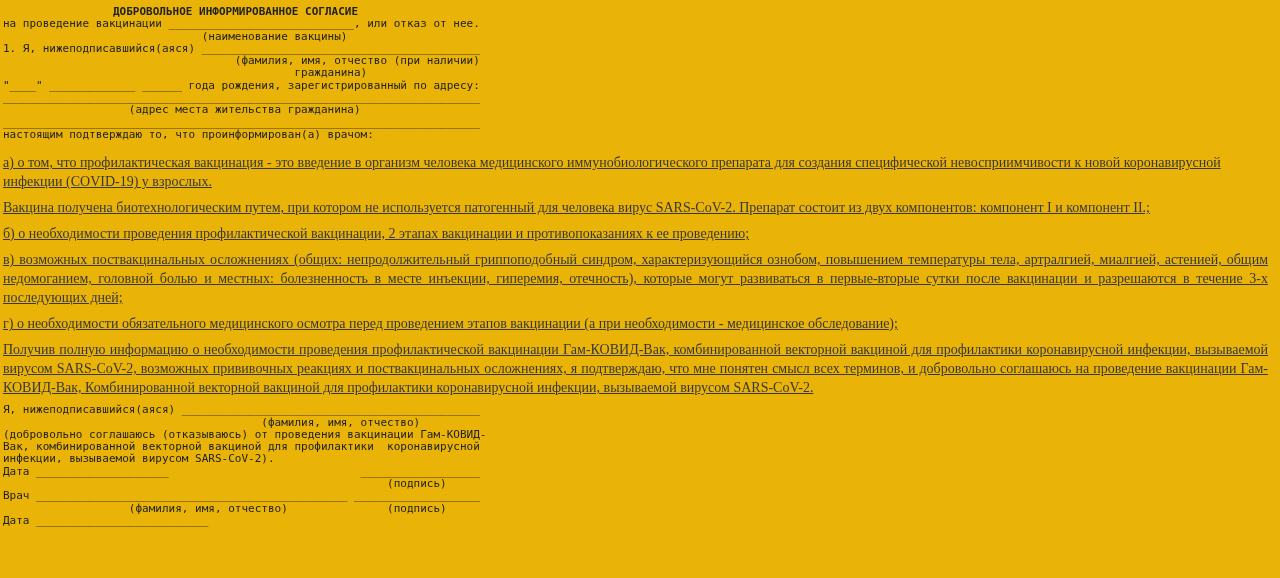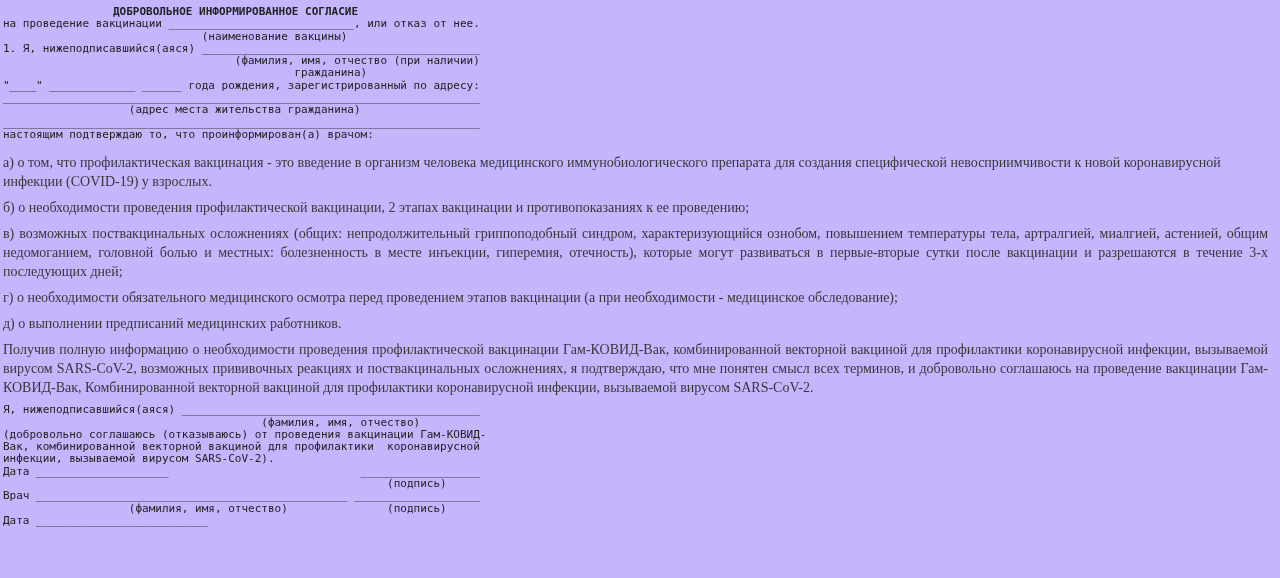--- a/index.html
+++ b/index.html
@@ -7,21 +7,21 @@
     padding: 0;
     background: #ffffff;
     width: 1280px;
     height: 578px;
     overflow: hidden;
   }
   .page {
     position: relative;
     width: 1280px;
     height: 578px;
-    background: #c4b5fd;
+    background: #eab308;
   }
   
   .mono {
     font-family: "DejaVu Sans Mono", "Liberation Mono", monospace;
     font-size: 11px;
     line-height: 12.3px;
     color: #222222;
     margin: 0;
     white-space: pre;
   }
@@ -36,20 +36,21 @@
   .body-text {
     margin: 12px 0 0 3px;
     width: 1265px;
     font-family: "Liberation Serif", "DejaVu Serif", serif;
     font-size: 14px;
     line-height: 19px;
     color: #383838;
   }
   .body-text p {
     margin: 0 0 7px 0;
+    text-decoration: underline;
   }
   .body-text p.justify {
     text-align: justify;
   }
   .signature-block {
     margin: 4px 0 16px 3px;
   }
 </style>
 </head>
 <body>
@@ -65,24 +66,24 @@
                                             гражданина)
 "____" _____________ ______ года рождения, зарегистрированный по адресу:
 ________________________________________________________________________
                    (адрес места жительства гражданина)
 ________________________________________________________________________
 настоящим подтверждаю то, что проинформирован(а) врачом:</pre>
   </div>
 
   <div class="body-text">
     <p>а) о том, что профилактическая вакцинация - это введение в организм человека медицинского иммунобиологического препарата для создания специфической невосприимчивости к новой коронавирусной инфекции (COVID-19) у взрослых.</p>
+    <p>Вакцина получена биотехнологическим путем, при котором не используется патогенный для человека вирус SARS-CoV-2. Препарат состоит из двух компонентов: компонент I и компонент II.;</p>
     <p>б) о необходимости проведения профилактической вакцинации, 2 этапах вакцинации и противопоказаниях к ее проведению;</p>
     <p class="justify">в) возможных поствакцинальных осложнениях (общих: непродолжительный гриппоподобный синдром, характеризующийся ознобом, повышением температуры тела, артралгией, миалгией, астенией, общим недомоганием, головной болью и местных: болезненность в месте инъекции, гиперемия, отечность), которые могут развиваться в первые-вторые сутки после вакцинации и разрешаются в течение 3-х последующих дней;</p>
     <p>г) о необходимости обязательного медицинского осмотра перед проведением этапов вакцинации (а при необходимости - медицинское обследование);</p>
-    <p>д) о выполнении предписаний медицинских работников.</p>
     <p class="justify">Получив полную информацию о необходимости проведения профилактической вакцинации Гам-КОВИД-Вак, комбинированной векторной вакциной для профилактики коронавирусной инфекции, вызываемой вирусом SARS-CoV-2, возможных прививочных реакциях и поствакцинальных осложнениях, я подтверждаю, что мне понятен смысл всех терминов, и добровольно соглашаюсь на проведение вакцинации Гам-КОВИД-Вак, Комбинированной векторной вакциной для профилактики коронавирусной инфекции, вызываемой вирусом SARS-CoV-2.</p>
   </div>
 
   <pre class="mono signature-block">Я, нижеподписавшийся(аяся) _____________________________________________
                                        (фамилия, имя, отчество)
 (добровольно соглашаюсь (отказываюсь) от проведения вакцинации Гам-КОВИД-
 Вак, комбинированной векторной вакциной для профилактики  коронавирусной
 инфекции, вызываемой вирусом SARS-CoV-2).
 Дата ____________________                             __________________
                                                           (подпись)

